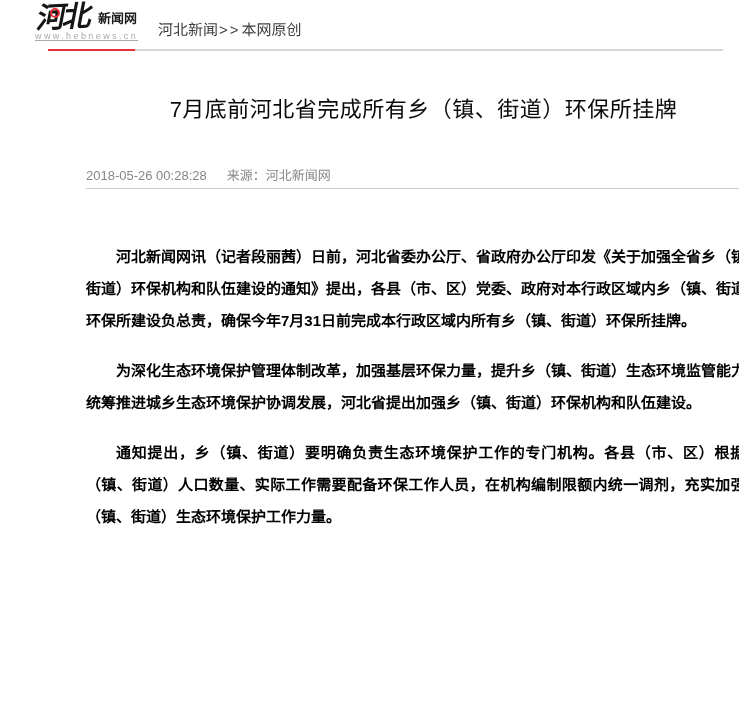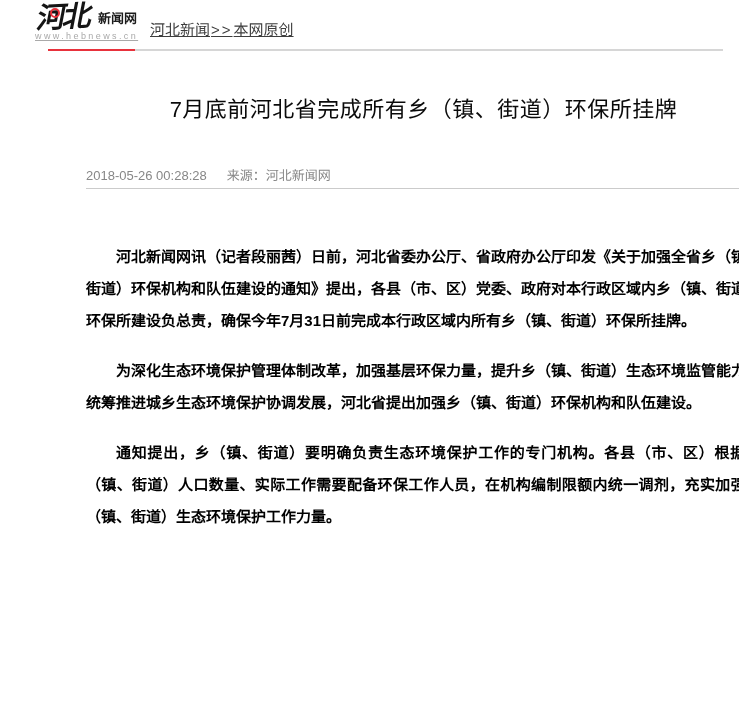--- a/index.html
+++ b/index.html
@@ -61,26 +61,25 @@
   }
   .logo-url {
     font-size: 9px;
     color: #a9a9a9;
     letter-spacing: 2.4px;
     margin-top: 1px;
     text-decoration: underline;
   }
   .breadcrumb {
     position: absolute;
-    left: 150px;
+    left: 158px;
     top: 18px;
     font-size: 15px;
     color: #3d3d3d;
     white-space: nowrap;
-    text-decoration: underline;
   }
   .crumb {
     color: #3d3d3d;
     text-decoration: none;
     cursor: pointer;
   }
   .crumb-sep { letter-spacing: 2px; margin: 0 1px; }
 
   
   .header-rule {

